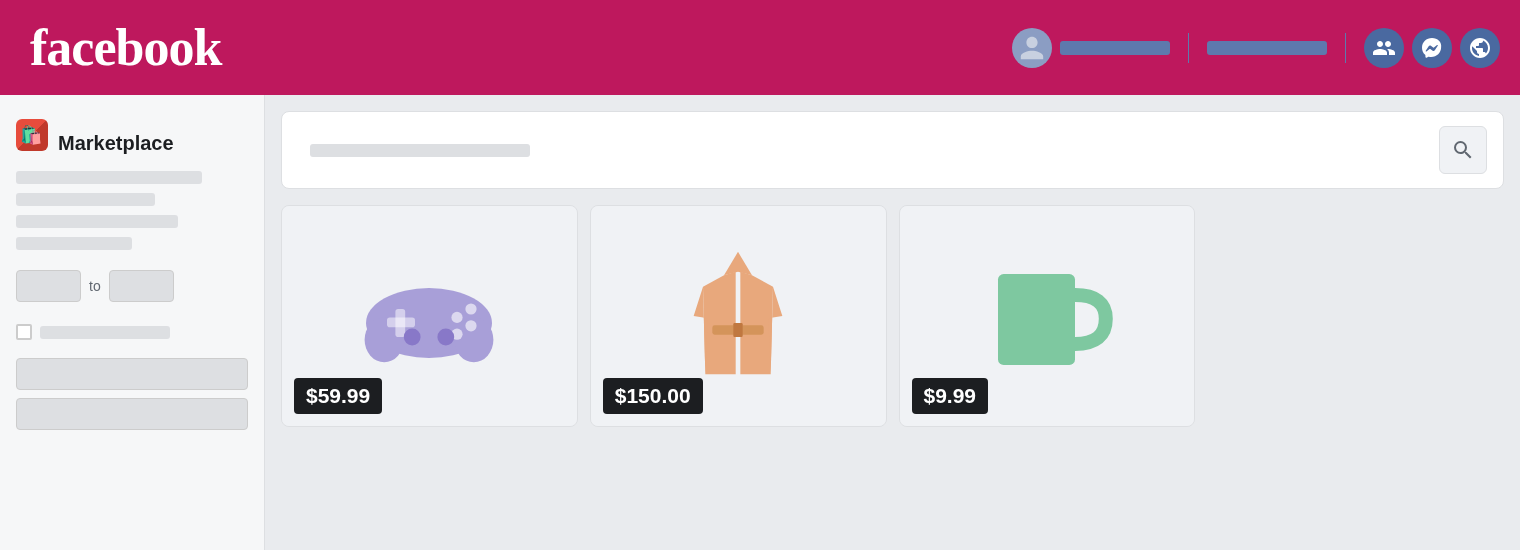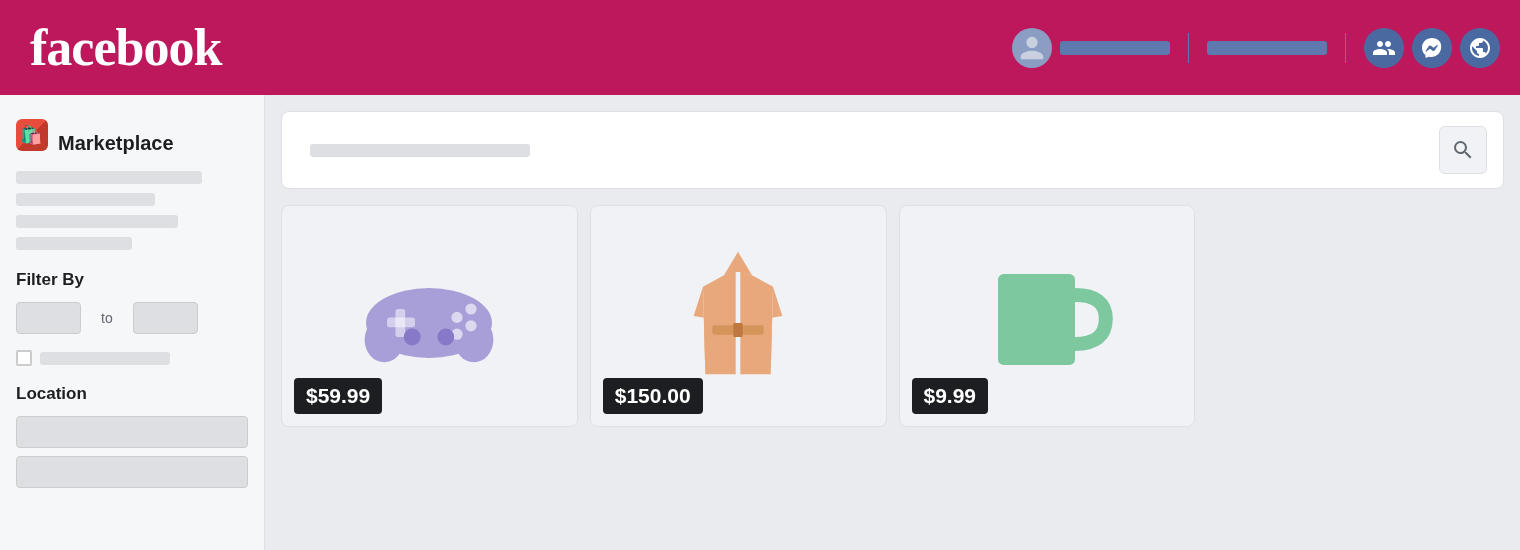--- a/index.html
+++ b/index.html
@@ -139,22 +139,22 @@
     .filter-section { margin-bottom: 18px; }
     .filter-title {
       font-size: 17px;
       font-weight: 600;
       color: #1c1e21;
       margin-bottom: 12px;
     }
     .filter-price-row {
       display: flex;
       align-items: center;
-      gap: 20px;
-      margin-bottom: 16px;
+      gap: 8px;
+      margin-bottom: 22px;
     }
     .price-input {
       width: 65px;
       height: 32px;
       border: 1px solid #ccc;
       border-radius: 4px;
       background: #dddfe2;
     }
     .price-to {
       font-size: 14px;
@@ -324,34 +324,32 @@
       <div class="sidebar-title">Marketplace</div>
     </div>
     <div class="sidebar-skeleton">
       <div class="skel-bar w80"></div>
       <div class="skel-bar w60"></div>
       <div class="skel-bar w70"></div>
       <div class="skel-bar w50"></div>
     </div>
 
     <div class="filter-section">
-      <div class="filter-title">Filter By</div>
       <div class="filter-price-row">
         <div class="price-input"></div>
         <span class="price-to">to</span>
         <div class="price-input-right"></div>
       </div>
       <div class="filter-checkbox-row">
         <div class="checkbox-box"></div>
         <div class="checkbox-label-bar"></div>
       </div>
     </div>
 
     <div class="location-section">
-      <div class="location-title">Location</div>
       <div class="location-input"></div>
       <div class="location-input"></div>
     </div>
   </aside>
 
   <main class="main-content">
 
     <div class="search-bar-container">
       <div class="search-input-area">
         <div class="search-placeholder-bar"></div>

